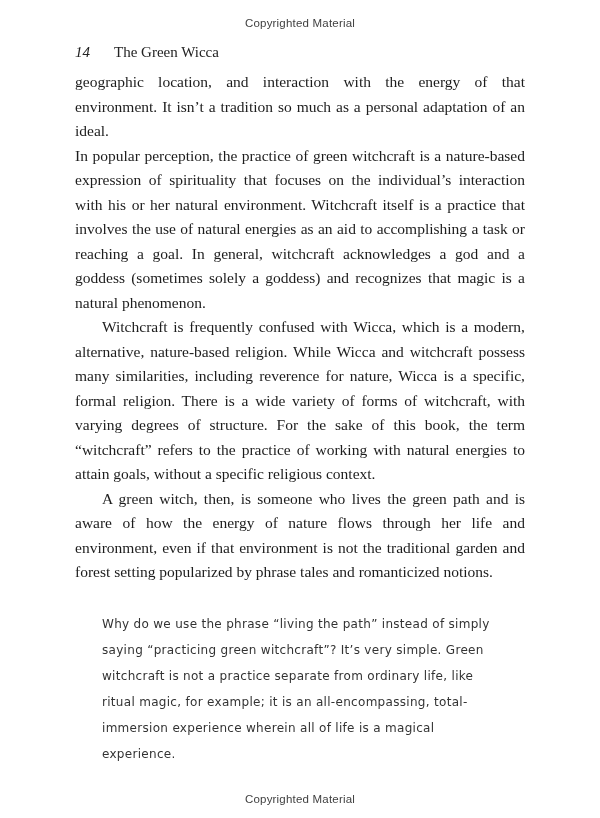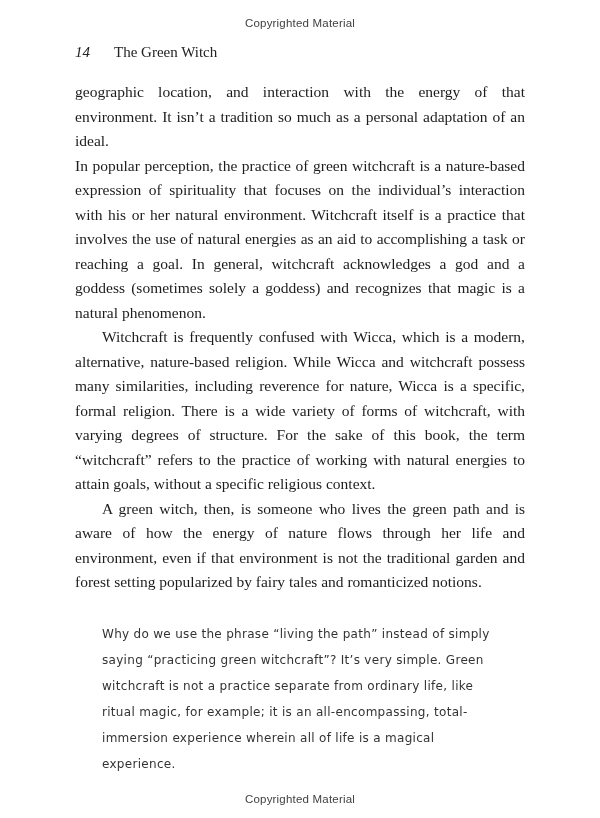--- a/index.html
+++ b/index.html
@@ -47,21 +47,21 @@
     font-style: italic;
   }
   .body {
     font-size: 15.5px;
     line-height: 24.5px;
     text-align: justify;
     margin: 0;
     color: #1c1c1c;
   }
   .intro {
-    margin-top: 19px;
+    margin-top: 9px;
   }
   .section-heading {
     font-size: 23px;
     font-weight: normal;
     letter-spacing: 0.2px;
     margin: 33px 0 8px 0;
     color: #161616;
   }
   .indent {
     text-indent: 27px;
@@ -80,31 +80,31 @@
 </head>
 <body>
 
 <div class="page">
 
   <div class="copyright top">Copyrighted Material</div>
 
   <div class="content">
 
     <div class="running-header">
-      <span class="pagenum">14</span><span class="running-title">The Green Witch</span>
+      <span class="pagenum">14</span><span class="running-title">The Green Wicca</span>
     </div>
 
     <p class="body intro">geographic location, and interaction with the energy of that environment. It isn’t a tradition so much as a personal adaptation of an ideal.</p>
 
 
     <p class="body">In popular perception, the practice of green witchcraft is a nature-based expression of spirituality that focuses on the individual’s interaction with his or her natural environment. Witchcraft itself is a practice that involves the use of natural energies as an aid to accomplishing a task or reaching a goal. In general, witchcraft acknowledges a god and a goddess (sometimes solely a goddess) and recognizes that magic is a natural phenomenon.</p>
 
     <p class="body indent">Witchcraft is frequently confused with Wicca, which is a modern, alternative, nature-based religion. While Wicca and witchcraft possess many similarities, including reverence for nature, Wicca is a specific, formal religion. There is a wide variety of forms of witchcraft, with varying degrees of structure. For the sake of this book, the term “witchcraft” refers to the practice of working with natural energies to attain goals, without a specific religious context.</p>
 
-    <p class="body indent">A green witch, then, is someone who lives the green path and is aware of how the energy of nature flows through her life and environment, even if that environment is not the traditional garden and forest setting popularized by fairy tales and romanticized notions.</p>
+    <p class="body indent">A green witch, then, is someone who lives the green path and is aware of how the energy of nature flows through her life and environment, even if that environment is not the traditional garden and forest setting popularized by phrase tales and romanticized notions.</p>
 
     <div class="block-quote">Why do we use the phrase “living the path” instead of simply saying “practicing green witchcraft”? It’s very simple. Green witchcraft is not a practice separate from ordinary life, like ritual magic, for example; it is an all-encompassing, total-immersion experience wherein all of life is a magical experience.</div>
 
   </div>
 
   <div class="copyright bottom">Copyrighted Material</div>
 
 </div>
 
 </body></html>

